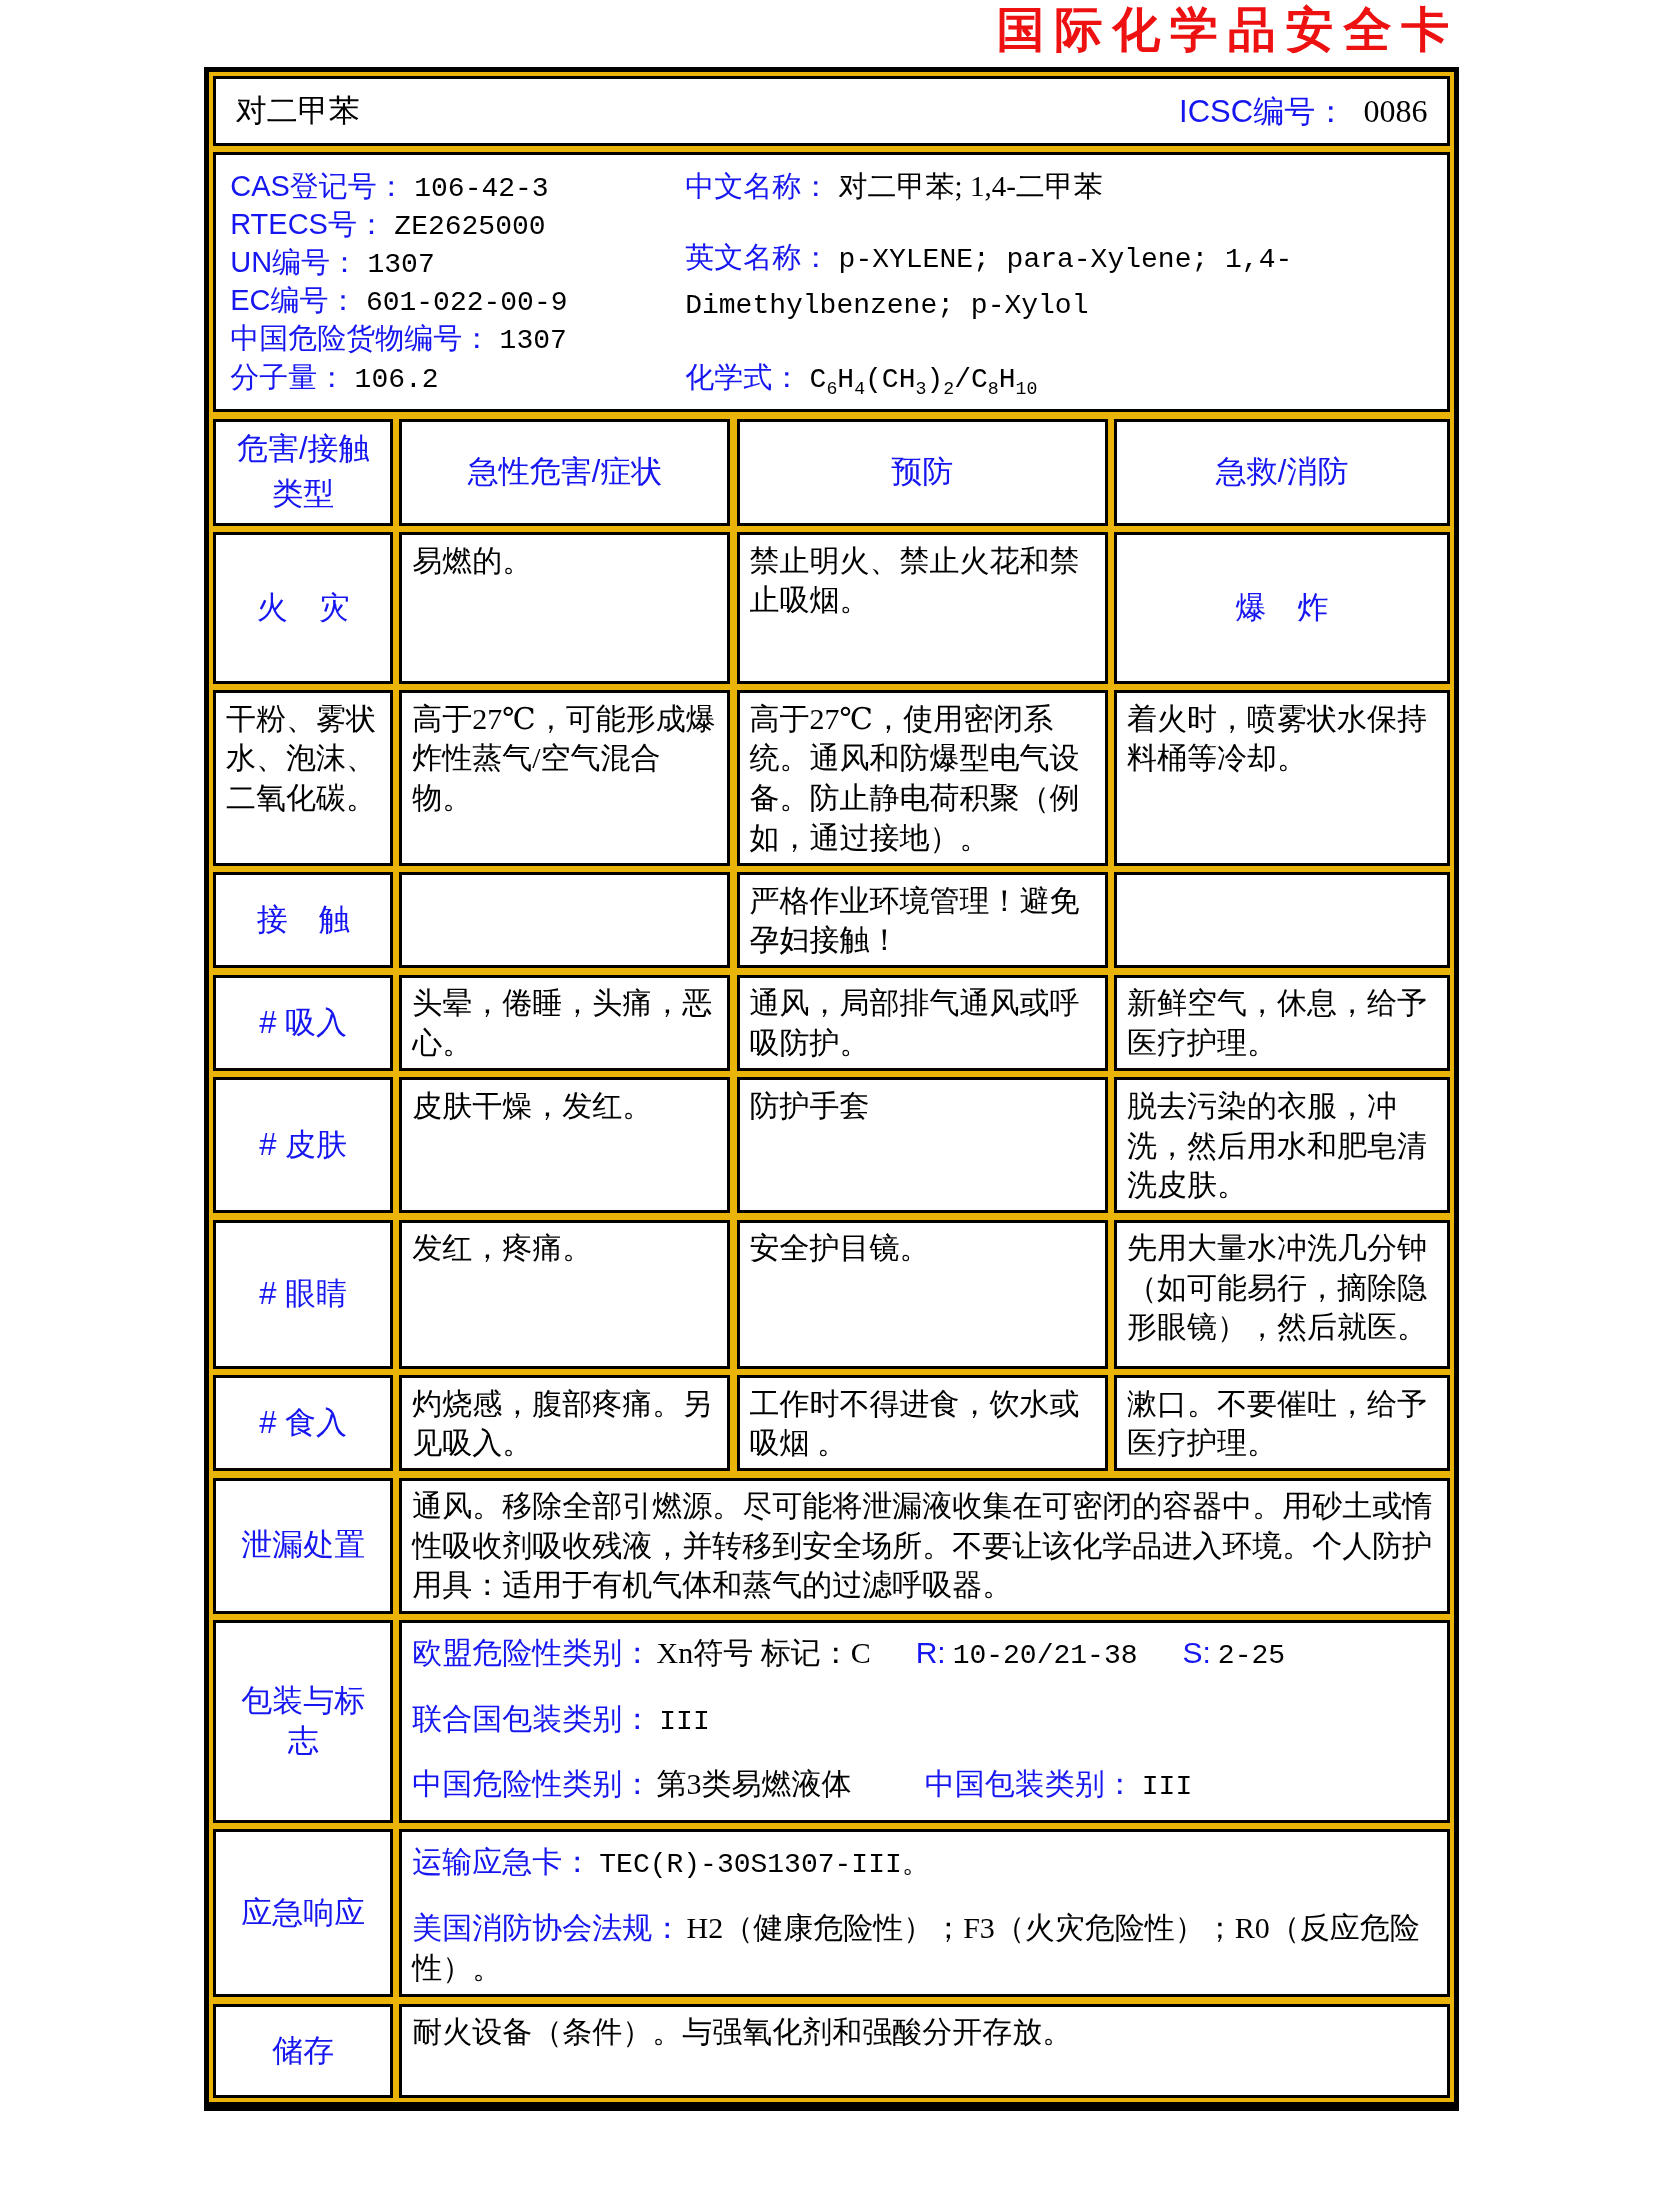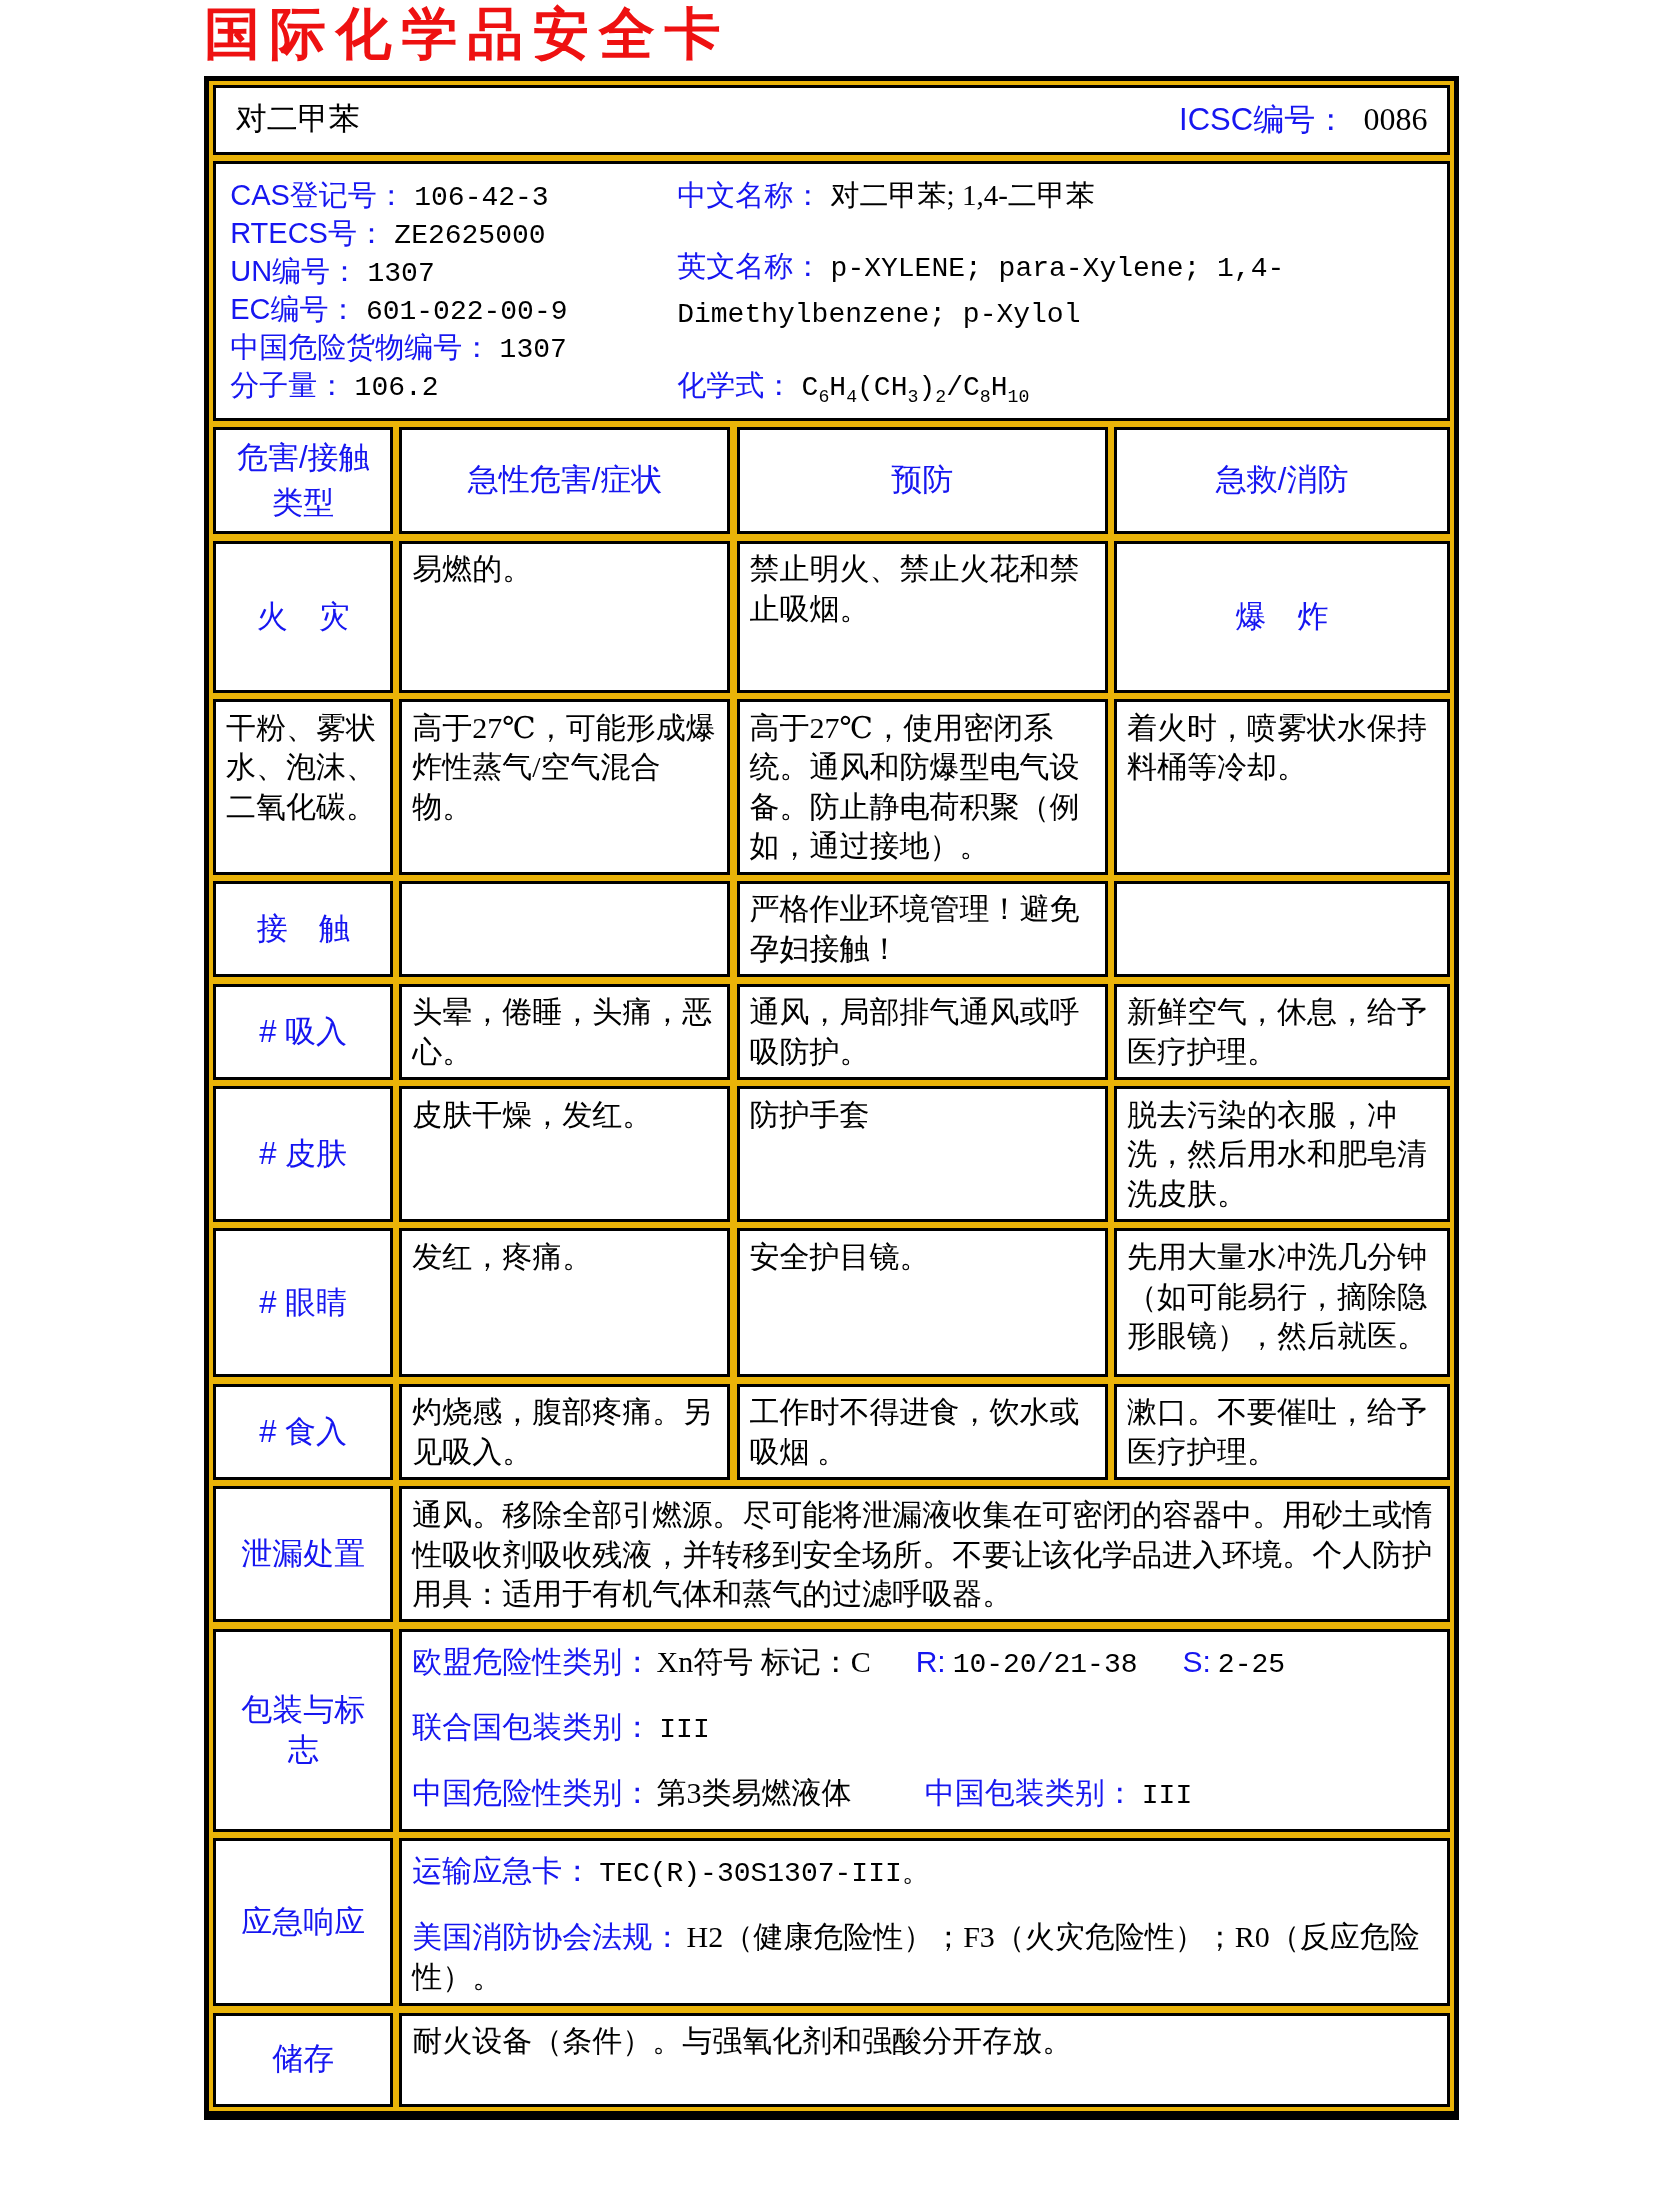--- a/index.html
+++ b/index.html
@@ -12,24 +12,24 @@
   }
   *{box-sizing:border-box;margin:0;padding:0;}
   html,body{background:#ffffff;}
   body{width:1654px;height:2205px;font-family:var(--f-serif);color:var(--ink);}
   .page{position:relative;width:1654px;height:2205px;overflow:hidden;}
   .sheet{width:1255px;margin-left:204px;}
 
   .title{
     font-family:var(--f-serif);
     font-weight:bold;
-    font-size:56px;
+    font-size:48px;
     letter-spacing:9.8px;
     color:var(--red);
-    text-align:left;
+    text-align:right;
     padding:4.2px 0 9.8px 0;
     line-height:1.1;
   }
 
   .card{
     border:5.6px solid #000;
     border-bottom-width:9.8px;
     padding:4.2px;
     background:#eab308;
     display:grid;
@@ -67,21 +67,21 @@
   .valc{color:var(--ink);font-family:var(--f-serif);}
 
   
   .namebox{display:flex;align-items:center;justify-content:space-between;padding:5.6px 19.6px;}
   .namecn{font-size:31px;}
   .icsc{white-space:nowrap;}
   .icsc .lab{font-size:31px;}
   .icsc .val{font-family:var(--f-serif);font-size:32px;padding-left:9.8px;}
 
   
-  .idbox{display:flex;padding:12.6px 14px;}
+  .idbox{display:flex;padding:12.6px 14px;gap:8px;}
   .id-left{width:447px;flex:none;display:flex;flex-direction:column;justify-content:space-between;}
   .id-right{flex:1;display:flex;flex-direction:column;justify-content:space-between;}
   .idline{font-size:29px;line-height:1.25;}
   .idline .lab{font-size:29px;}
   .idline .val{padding-left:8.4px;}
   .idline .valc{padding-left:8.4px;}
   .engblock{max-width:629px;line-height:1.55;}
   .formula sub{font-size:65%;line-height:0;}
   .formula{padding-left:8.4px;}
 

